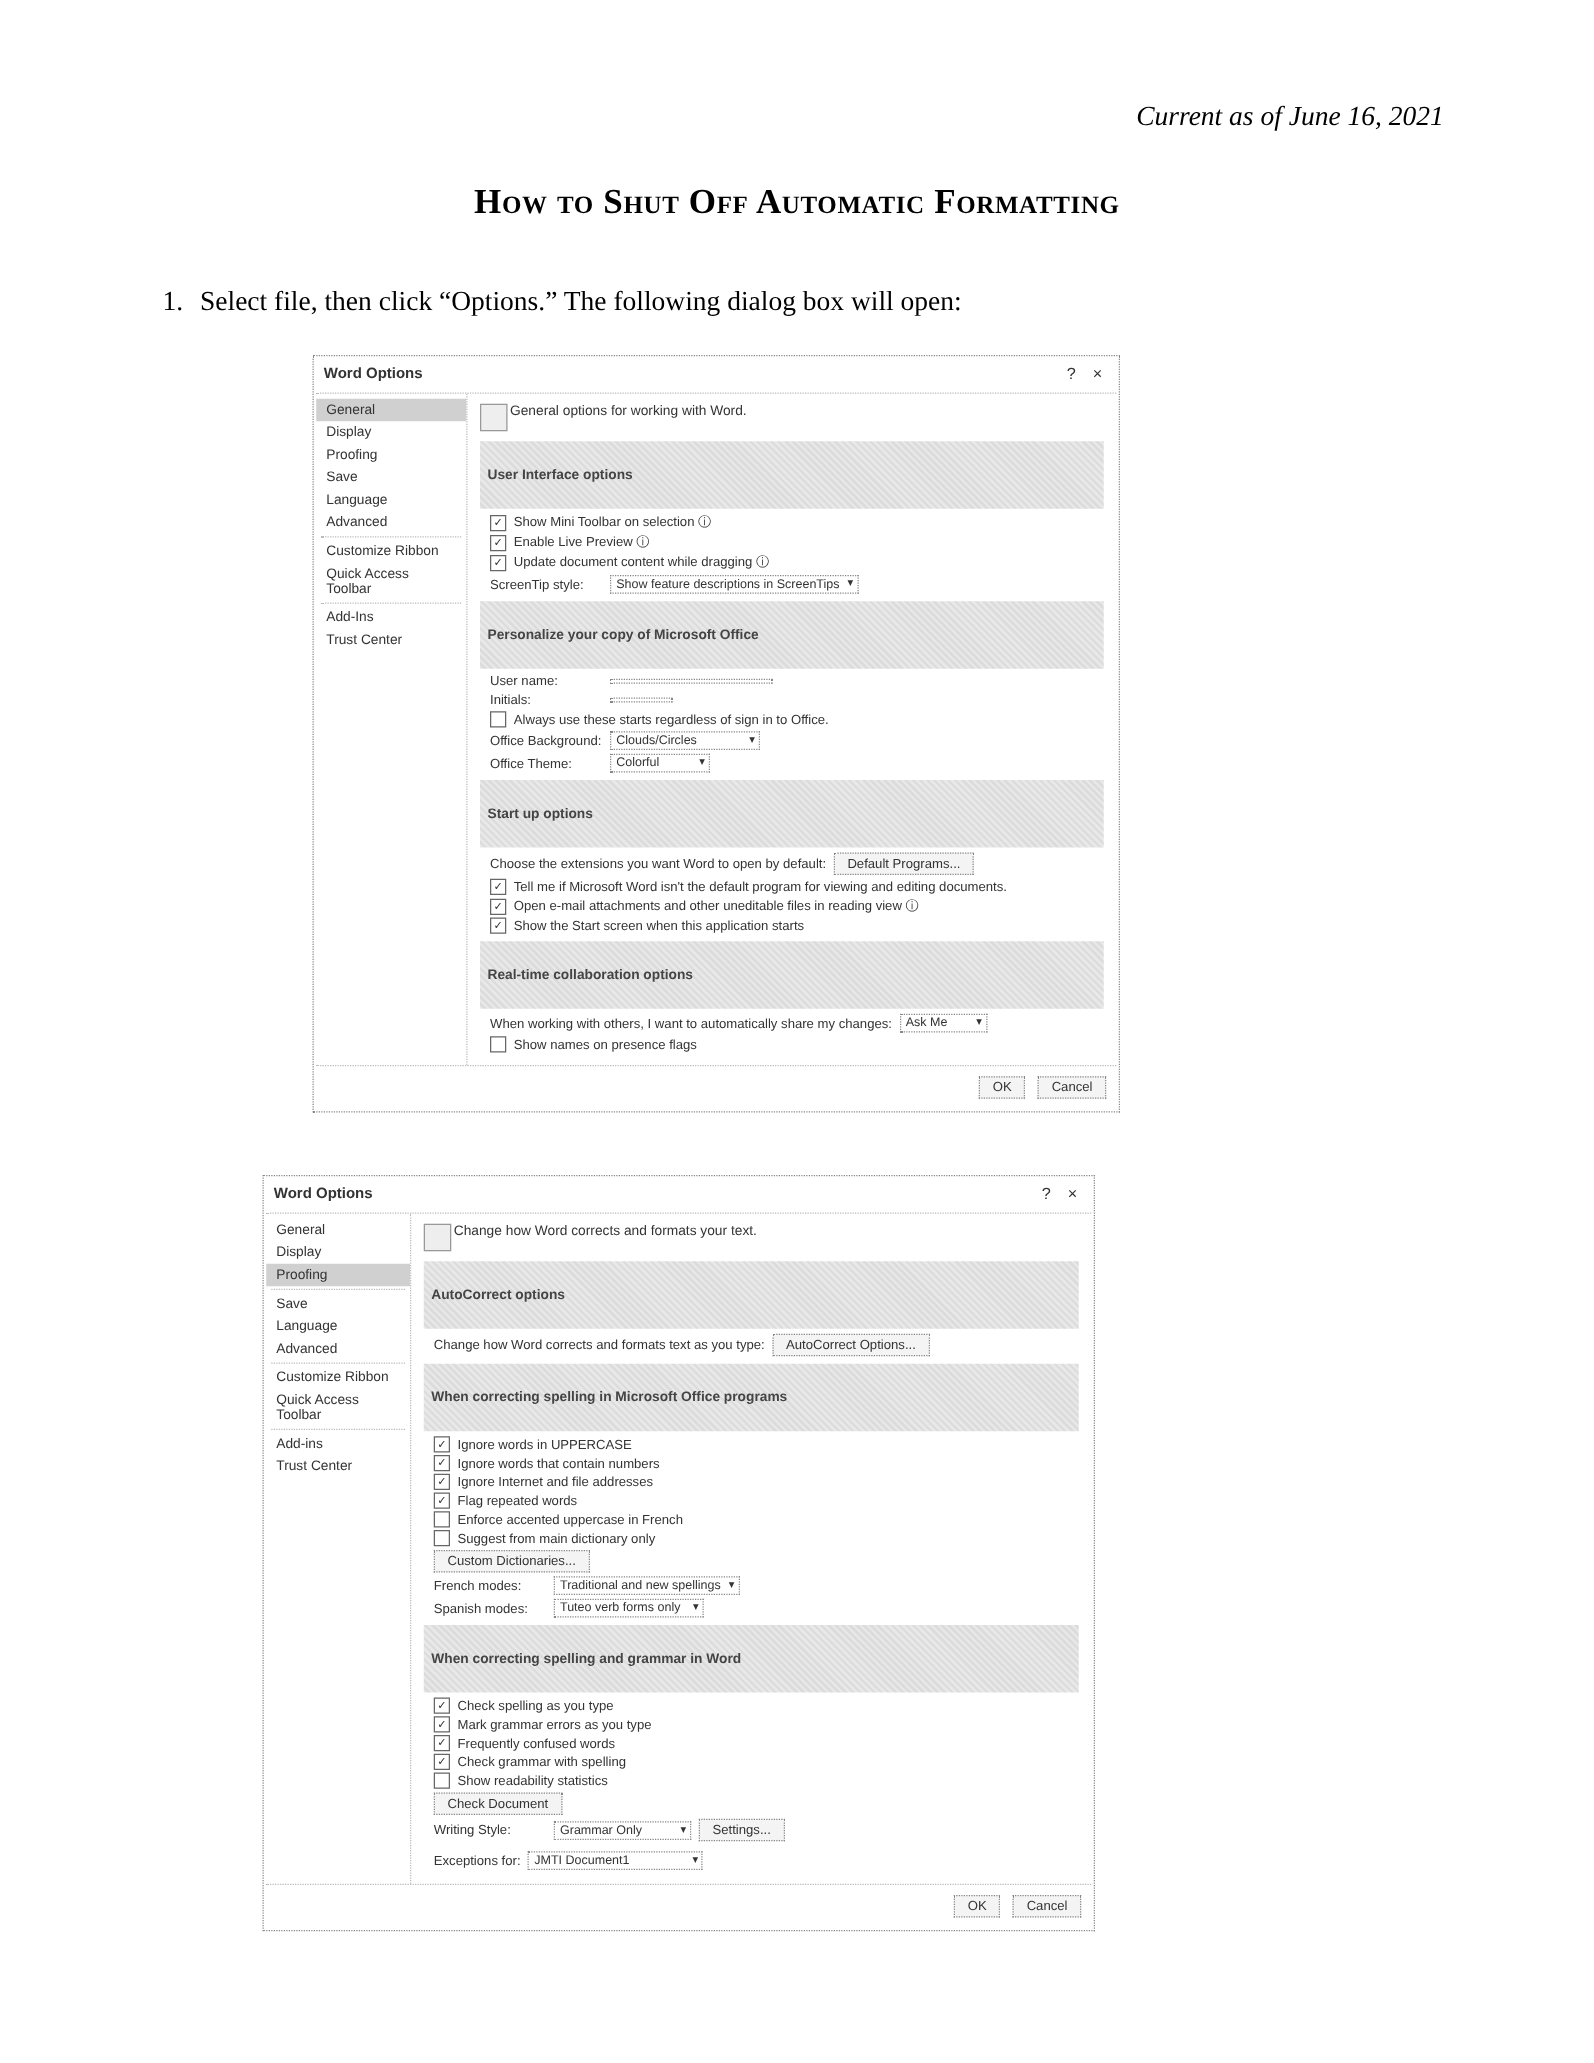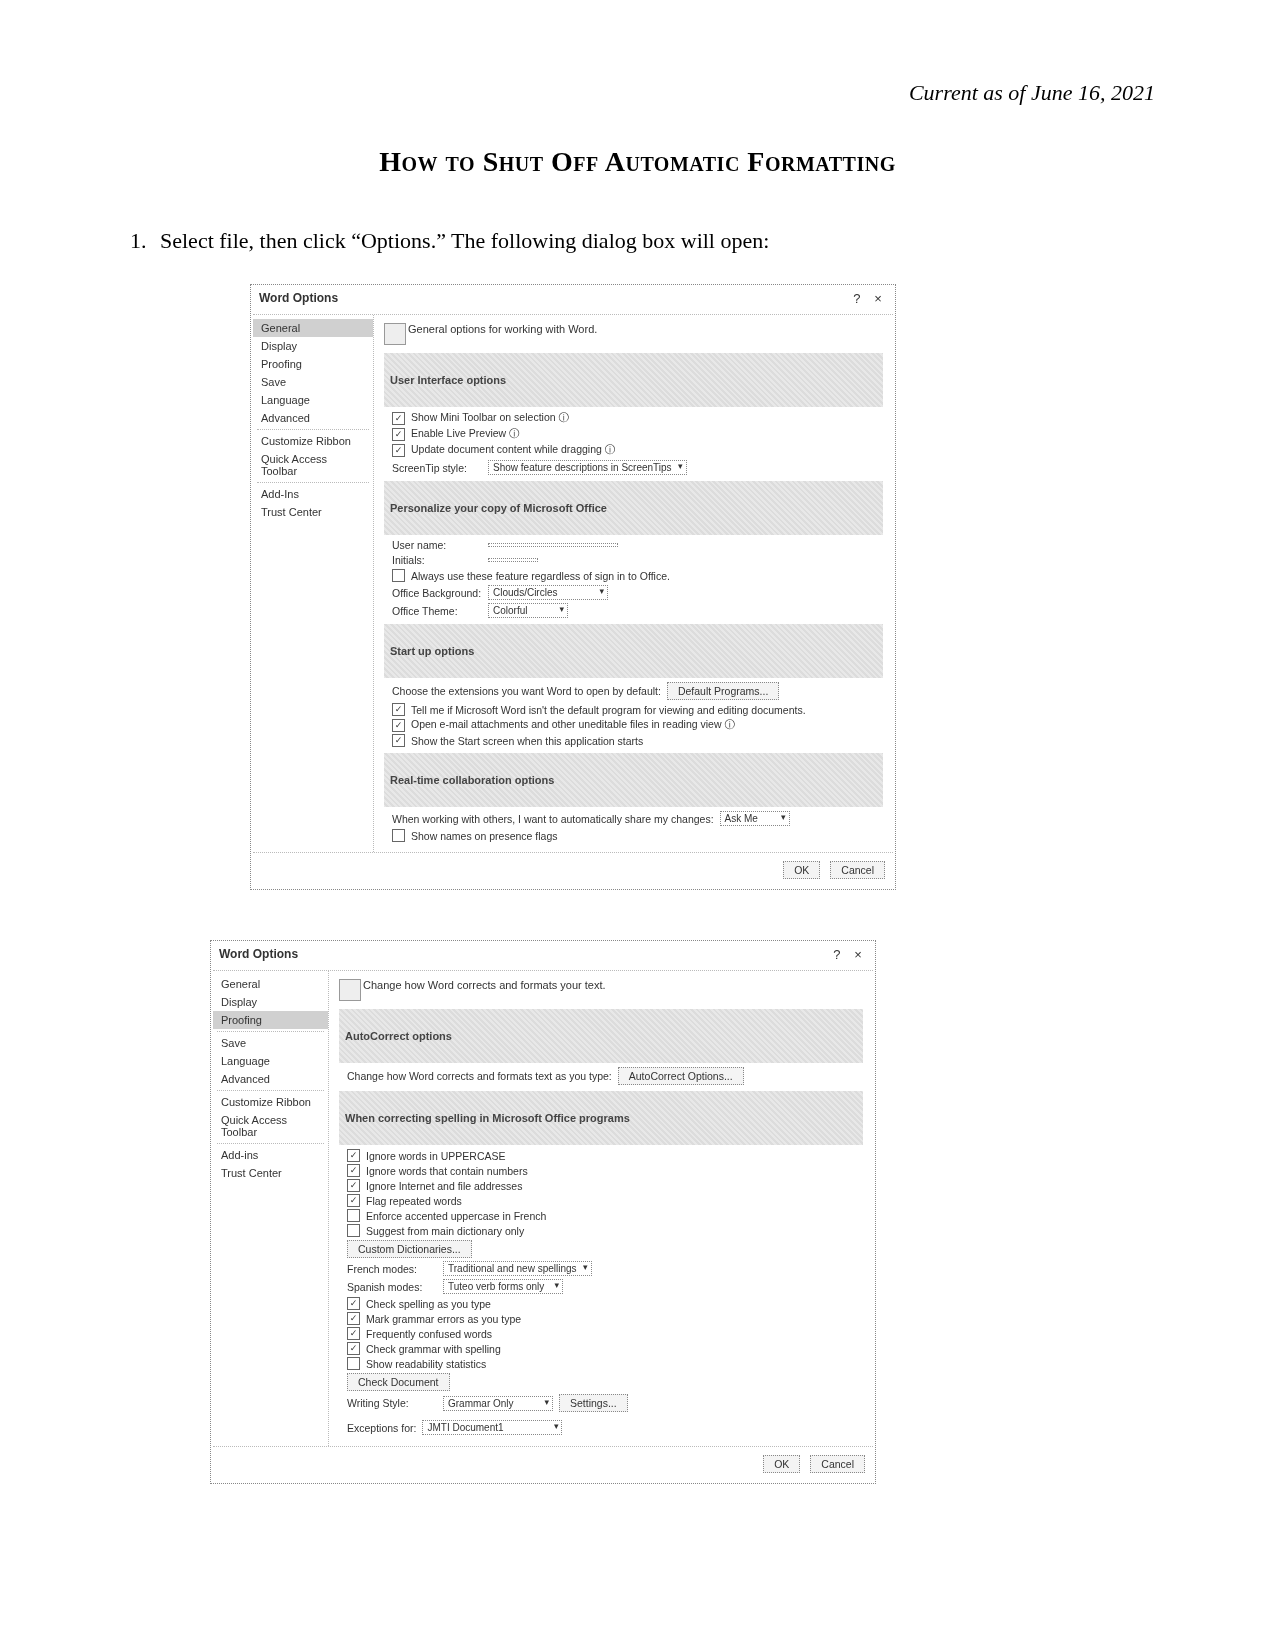--- a/index.html
+++ b/index.html
@@ -252,21 +252,21 @@
             <div class="field-row">
                 <span class="field-label">User name:</span>
                 <span class="dotted-input" style="min-width:120px"></span>
               </div>
             <div class="field-row">
                 <span class="field-label">Initials:</span>
                 <span class="dotted-input" style="min-width:40px"></span>
               </div>
             <div class="opt-row">
                 <span class="cb"></span>
-                <span>Always use these feature regardless of sign in to Office.</span>
+                <span>Always use these starts regardless of sign in to Office.</span>
               </div>
             <div class="field-row">
                 <span class="field-label">Office Background:</span>
                 <span class="select">Clouds/Circles</span>
               </div>
             <div class="field-row">
                 <span class="field-label">Office Theme:</span>
                 <span class="select" style="min-width:60px">Colorful</span>
               </div>
 
@@ -375,20 +375,21 @@
               </div>
             <div class="field-row">
                 <span class="field-label">French modes:</span>
                 <span class="select">Traditional and new spellings</span>
               </div>
             <div class="field-row">
                 <span class="field-label">Spanish modes:</span>
                 <span class="select">Tuteo verb forms only</span>
               </div>
 
+            <div class="section-header">When correcting spelling and grammar in Word</div>
             <div class="opt-row">
                 <span class="cb checked"></span>
                 <span>Check spelling as you type</span>
               </div>
             <div class="opt-row">
                 <span class="cb checked"></span>
                 <span>Mark grammar errors as you type</span>
               </div>
             <div class="opt-row">
                 <span class="cb checked"></span>

